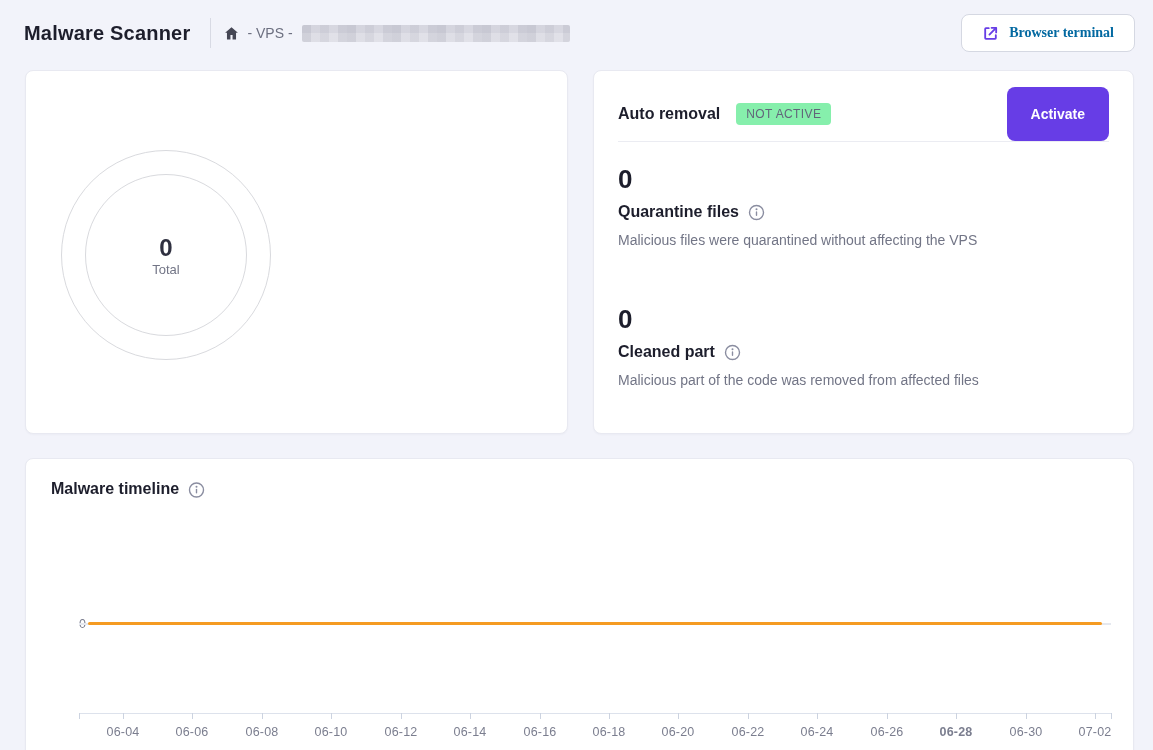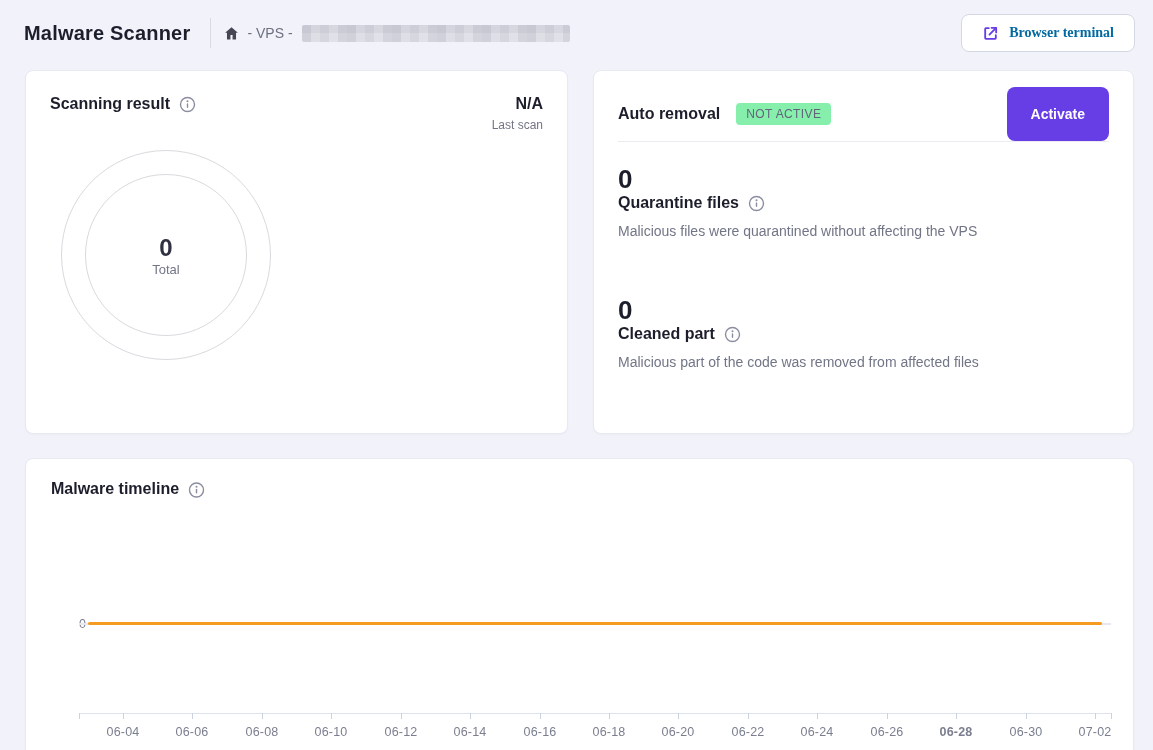--- a/index.html
+++ b/index.html
@@ -53,21 +53,21 @@
   .auto-head { display:flex; align-items:center; height:38px; }
   .badge { background:#86efac; color:#62647a; font-size:12px; font-weight:400;
     letter-spacing:.4px; padding:4px 10px; border-radius:4px; margin-left:16px; }
   .btn-activate { margin-left:auto; height:54px; padding:0 24px; background:#673de6; color:#fff;
     border:none; border-radius:8px; font-size:14px; font-weight:700; cursor:pointer;
     font-family:"Liberation Sans", sans-serif; }
   .auto-divider { height:1px; background:#ebecf2; margin-top:8px; }
   .stat { margin-top:22px; }
   .stat + .stat { margin-top:56px; }
   .stat-value { font-size:26px; font-weight:700; line-height:30px; }
-  .stat-label { font-size:16px; font-weight:700; margin-top:0; display:flex; align-items:center; gap:9px; }
+  .stat-label { font-size:16px; font-weight:700; margin-top:9px; display:flex; align-items:center; gap:9px; }
   .stat-desc { font-size:14px; color:#727586; margin-top:11px; }
   
   .card.timeline { position:absolute; top:458px; left:25px; width:1109px; height:310px; }
   .timeline-title { position:absolute; left:25px; top:21px; }
   .y-zero { position:absolute; left:36px; top:158px; width:24px; text-align:right;
     font-size:12.5px; color:#7b7e8f; }
   .zero-line { position:absolute; left:53px; top:164px; width:1032px; height:2px; background:#e5e8ef; }
   .series-line { position:absolute; left:62px; top:163px; width:1014px; height:3px;
     background:#f59b22; border-radius:2px; }
   .x-axis-line { position:absolute; left:53px; top:254px; width:1032px; height:1px; background:#dde2ec; }
@@ -98,36 +98,20 @@
           <path d="M10.5 13.5L19.5 4.5"></path>
       </svg>
     </span>
     <span>Browser terminal</span>
   </button>
 </div>
 
 <div class="cards-row">
 
   <div class="card scan">
-    <div class="scan-head">
-      <div class="card-title">
-        <span>Scanning result</span>
-        <span class="info-icon">
-          <svg width="17" height="17" viewBox="0 0 16 16">
-              <circle cx="8" cy="8" r="6.6" fill="none" stroke="#8a8da0" stroke-width="1.3"></circle>
-              <circle cx="8" cy="4.9" r="0.95" fill="#8a8da0"></circle>
-              <rect x="7.35" y="6.9" width="1.3" height="4.4" rx="0.65" fill="#8a8da0"></rect>
-            </svg>
-        </span>
-      </div>
-      <div class="lastscan">
-        <div class="value">N/A</div>
-        <div class="label">Last scan</div>
-      </div>
-    </div>
     <div class="donut">
       <div class="donut-inner">
         <div class="donut-value">0</div>
         <div class="donut-label">Total</div>
       </div>
     </div>
   </div>
 
   <div class="card auto">
     <div class="auto-head">

